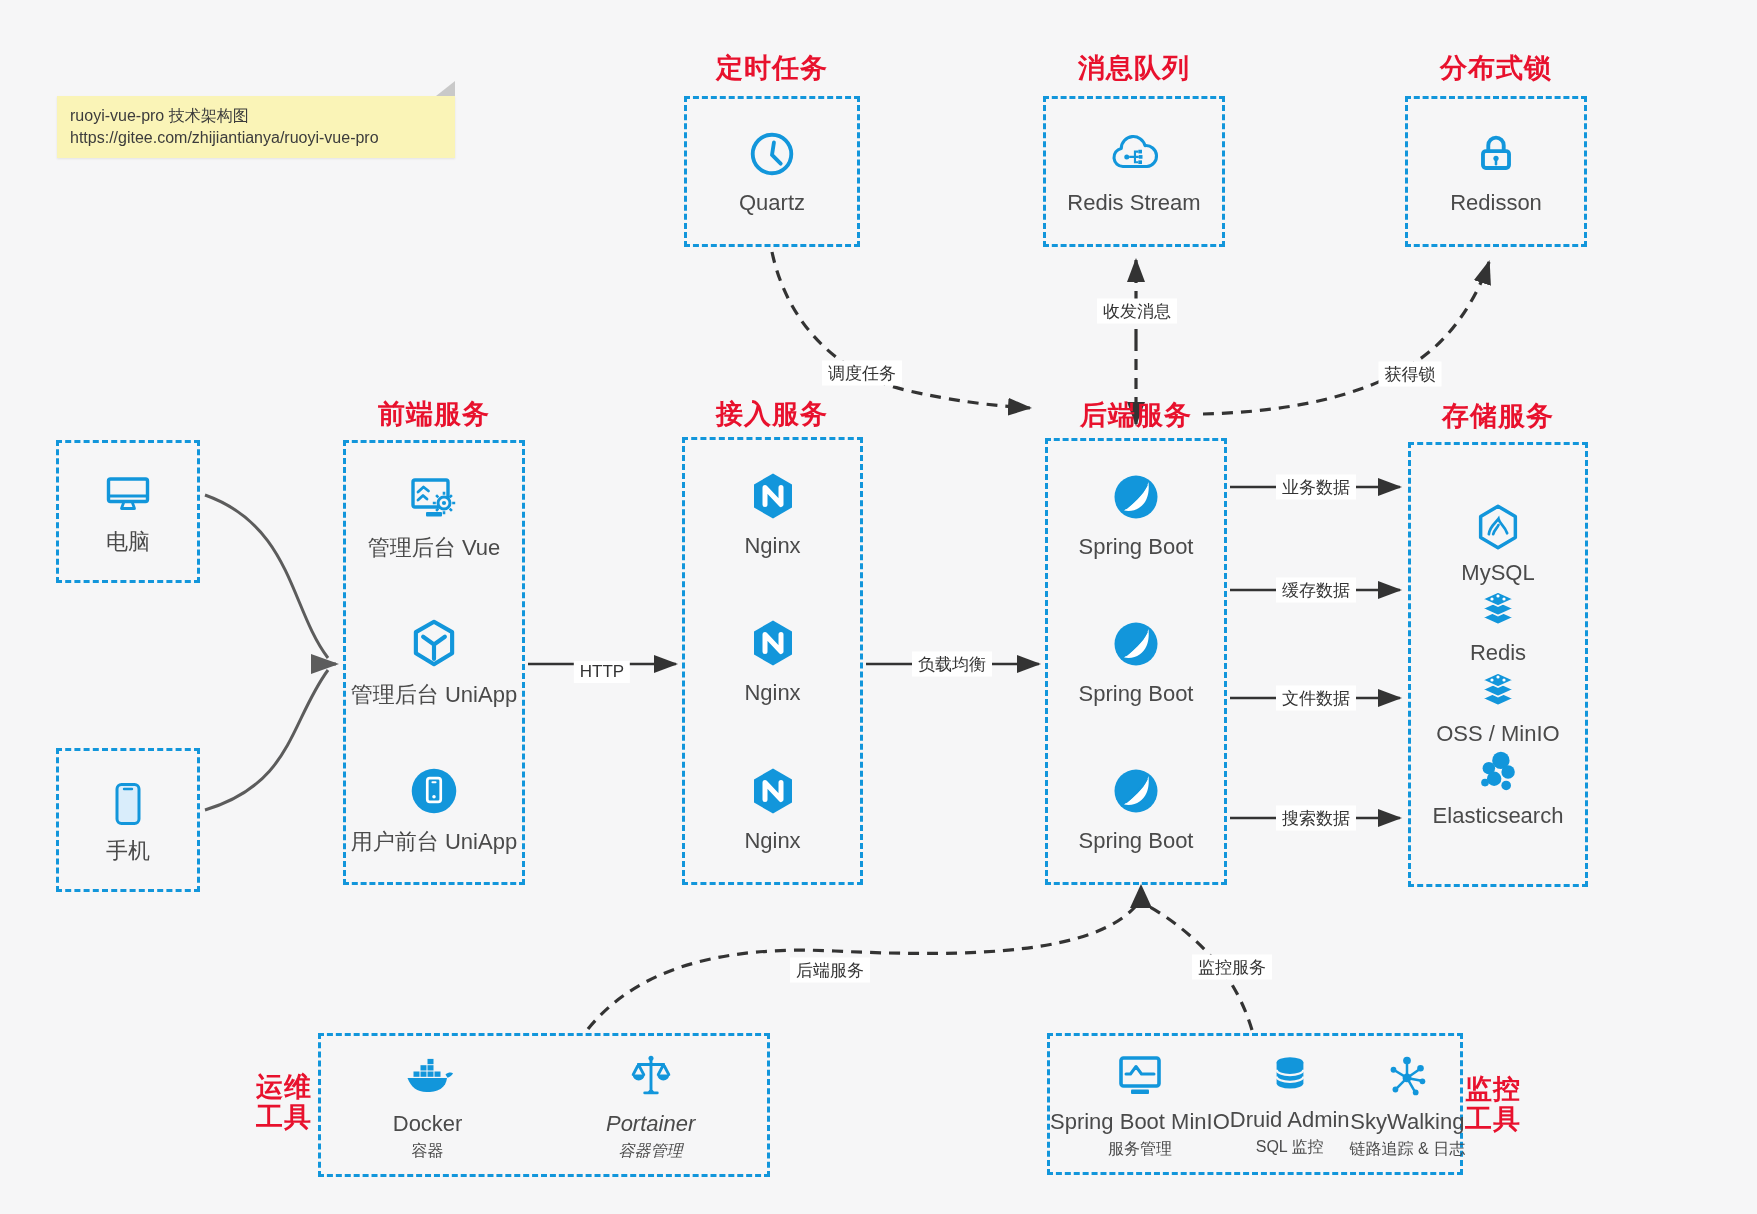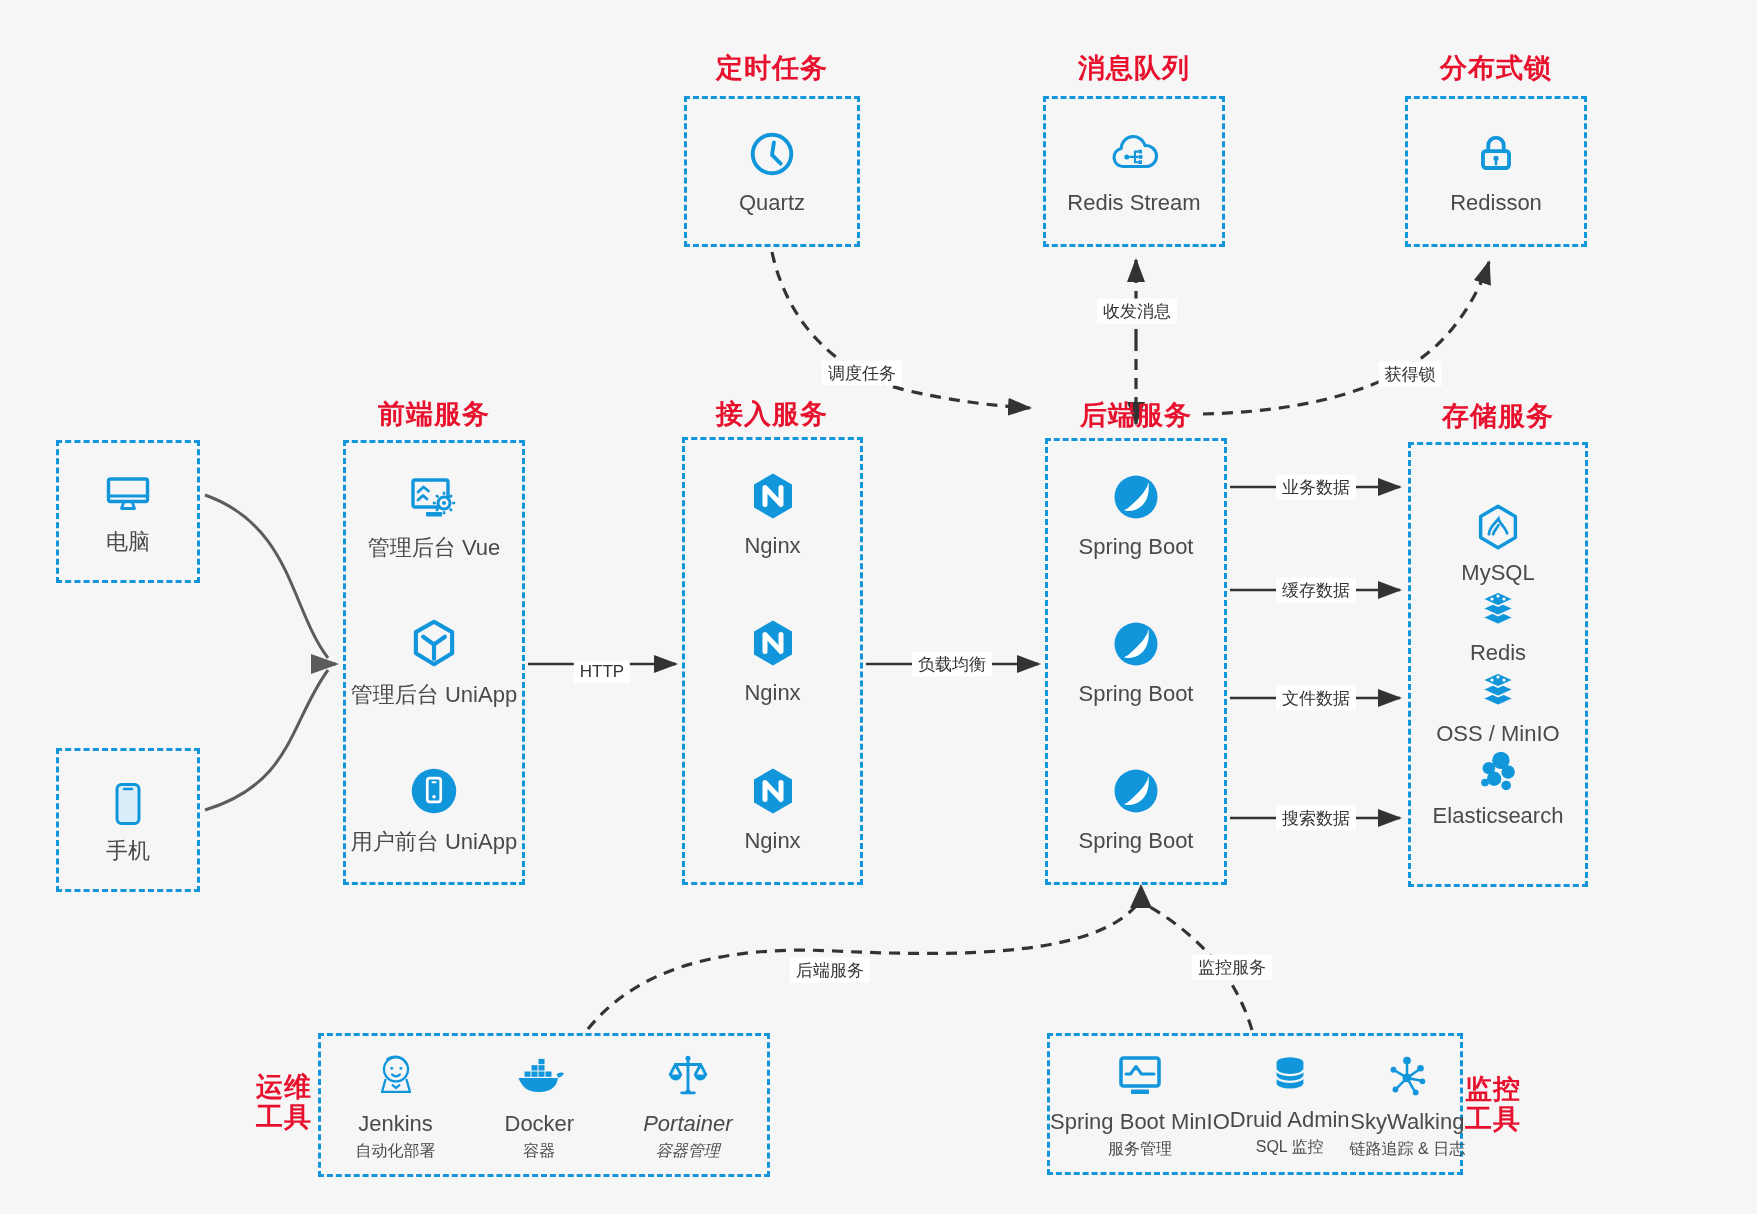--- a/index.html
+++ b/index.html
@@ -60,20 +60,25 @@
 
     <path d="M1203,414 C1292,412 1392,394 1444,338 C1466,315 1482,284 1489,262" fill="none" stroke="#333" stroke-width="3.2" stroke-dasharray="11 8" marker-end="url(#ah)"></path>
 
     <path d="M588,1029 C642,962 735,946 835,951 C980,958 1093,952 1135,907" fill="none" stroke="#333" stroke-width="3.2" stroke-dasharray="11 8"></path>
 
     <path d="M1252,1030 C1243,1000 1228,974 1207,952 C1191,935 1170,918 1148,906" fill="none" stroke="#333" stroke-width="3.2" stroke-dasharray="11 8"></path>
 
     <polygon points="1141,884 1130,908 1152,908" fill="#333"></polygon>
   </svg>
 
+  <div class="note">
+    <span class="fold"></span>
+    <div>ruoyi-vue-pro 技术架构图</div>
+    <div>https://gitee.com/zhijiantianya/ruoyi-vue-pro</div>
+  </div>
 
   <div class="red-title" style="left:772px;top:50px;">定时任务</div>
   <div class="red-title" style="left:1134px;top:50px;">消息队列</div>
   <div class="red-title" style="left:1496px;top:50px;text-align:right;">分布式锁</div>
   <div class="red-title" style="left:434px;top:396px;">前端服务</div>
   <div class="red-title" style="left:772px;top:396px;">接入服务</div>
   <div class="red-title" style="left:1136px;top:397px;">后端服务</div>
   <div class="red-title" style="left:1498px;top:398px;">存储服务</div>
   <div class="red-title side" style="left:284px;top:1072px;">
     <div>运维</div>
@@ -265,34 +270,20 @@
           <circle cx="24" cy="33" r="7.5"></circle>
             <circle cx="36.5" cy="40" r="5"></circle>
             <circle cx="14.5" cy="37" r="4"></circle>
         </g>
       </svg>
       <div class="nlabel">Elasticsearch</div>
     </div>
   </div>
 
   <div class="dash-box hbox" style="left:318px;top:1033px;width:452px;height:144px;">
-    <div class="node" style="gap:5px;">
-      <svg class="ic" width="54" height="58" viewBox="0 0 56 58">
-        <g fill="none" stroke="#1296db" stroke-width="2.4" stroke-linecap="round">
-          <circle cx="28" cy="21" r="12.5"></circle>
-          <path d="M19 10.5 c6 -4.5 16 -3 19.5 4.5"></path>
-          <path d="M23.5 20 h0.2 M33 20 h0.2" stroke-width="3"></path>
-          <path d="M24 26.5 c2.5 2.3 5.5 2.3 8 0"></path>
-          <path d="M17 32 L13.5 44.5 M39 32 L42.5 44.5 M13.5 44.5 h29"></path>
-          <path d="M24.5 37.5 l3.5 3 l3.5 -3"></path>
-        </g>
-      </svg>
-      <div class="nlabel">Jenkins</div>
-      <div class="ndesc">自动化部署</div>
-    </div>
     <div class="node" style="gap:5px;">
       <svg class="ic" width="58" height="58" viewBox="0 0 56 58">
         <g fill="#1296db">
           <path d="M7.5 30 h39.5 c-0.5 4.5 -2.5 8.5 -6.5 11 c-4 2.5 -9.5 3 -14 3 c-9.5 0 -15.5 -5 -19 -14 z"></path>
           <rect x="13.5" y="23.5" width="6" height="5.3"></rect>
             <rect x="20.5" y="23.5" width="6" height="5.3"></rect>
           <rect x="27.5" y="23.5" width="6" height="5.3"></rect>
             <rect x="34.5" y="23.5" width="6" height="5.3"></rect>
           <rect x="20.5" y="17.2" width="6" height="5.3"></rect>
             <rect x="27.5" y="17.2" width="6" height="5.3"></rect>

